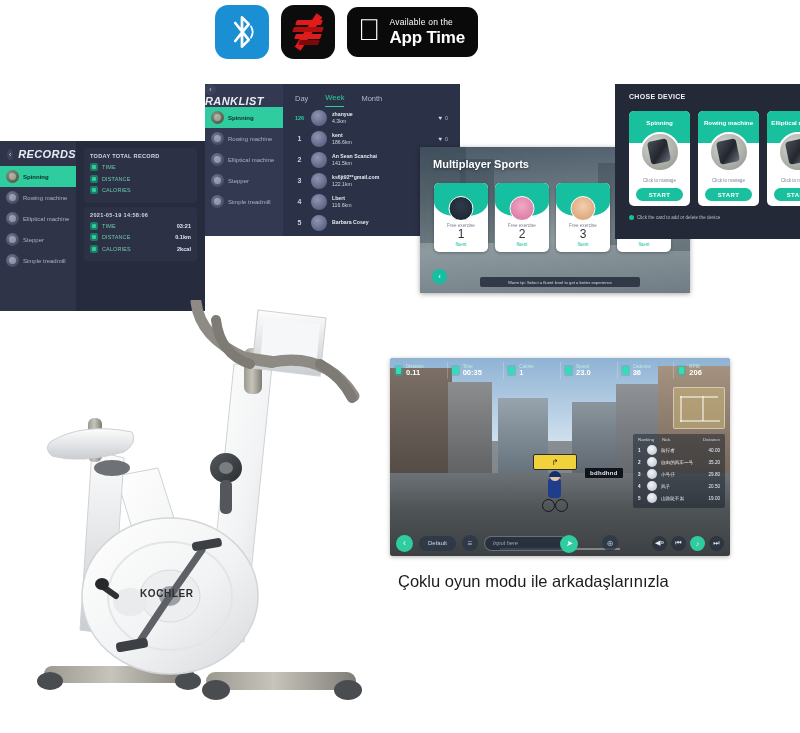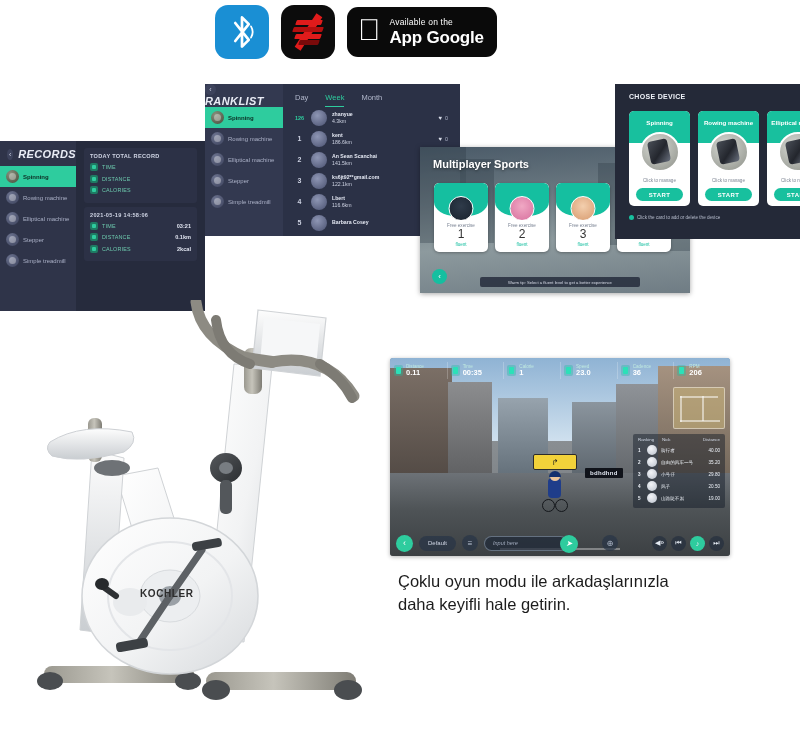--- a/index.html
+++ b/index.html
@@ -78,21 +78,21 @@
     background: #1f7a63; position: relative;
   }
   .rec-dot::after { content: ""; position: absolute; inset: 2px; background: #2ecc9e; border-radius: 1px; }
   .rec-lab { color: #6cc8ad; font-size: 5.4px; letter-spacing: .2px; flex: 1; }
   .rec-val { color: #dfe3ef; font-size: 5.6px; font-weight: 600; }
 
   
   .p-rank { left: 205px; top: 0; width: 255px; height: 152px; background: #2b3146; }
   .rank-side { position: absolute; left: 0; top: 0; width: 78px; height: 100%; background: #333950; }
   .rank-body { position: absolute; left: 78px; top: 0; right: 0; bottom: 0; }
-  .rank-tabs { display: flex; gap: 17px; padding: 9px 0 0 12px; }
+  .rank-tabs { display: flex; gap: 17px; padding: 9px 0 0 12px; align-items: center; }
   .rank-tab { color: #b2b8cc; font-size: 7.5px; padding-bottom: 4px; }
   .rank-tab.active { color: #2ecc9e; border-bottom: 1.5px solid #2ecc9e; }
   .rank-row { display: flex; align-items: center; gap: 5px; padding: 1.5px 6px 1.5px 10px; height: 21px; }
   .rank-pos { width: 13px; color: #cdd2e2; font-size: 7px; font-weight: 700; text-align: center; }
   .rank-pos.hl { color: #2ecc9e; font-size: 5.5px; }
   .rank-av {
     width: 16px; height: 16px; border-radius: 50%; flex: 0 0 16px;
     background: radial-gradient(circle at 40% 35%, #8e96b4, #4a5170);
   }
   .rank-meta { flex: 1; line-height: 1.25; min-width: 0; }
@@ -337,21 +337,21 @@
     <div class="z-bar z-b1"></div>
     <div class="z-bar z-b2"></div>
     <div class="z-bar z-b3"></div>
     <div class="z-bar z-b4"></div>
   </div>
 
   <div class="badge-store">
     <div class="apple-glyph"></div>
     <div class="store-txt">
       <div class="store-top">Available on the</div>
-      <div class="store-bot">App Google</div>
+      <div class="store-bot">App Time</div>
     </div>
   </div>
 
 </div>
 
 <div class="collage">
 
   <div class="panel p-records">
     <div class="rec-side">
       <div class="pnl-head">
@@ -802,14 +802,13 @@
       <div class="g-m">◀»</div>
       <div class="g-m">⏮</div>
       <div class="g-m hl">♪</div>
       <div class="g-m">⏭</div>
     </div>
   </div>
 </div>
 
 <div class="caption">
   <div>Çoklu oyun modu ile arkadaşlarınızla</div>
-  <div>daha keyifli hale getirin.</div>
 </div>
 
 </body></html>

